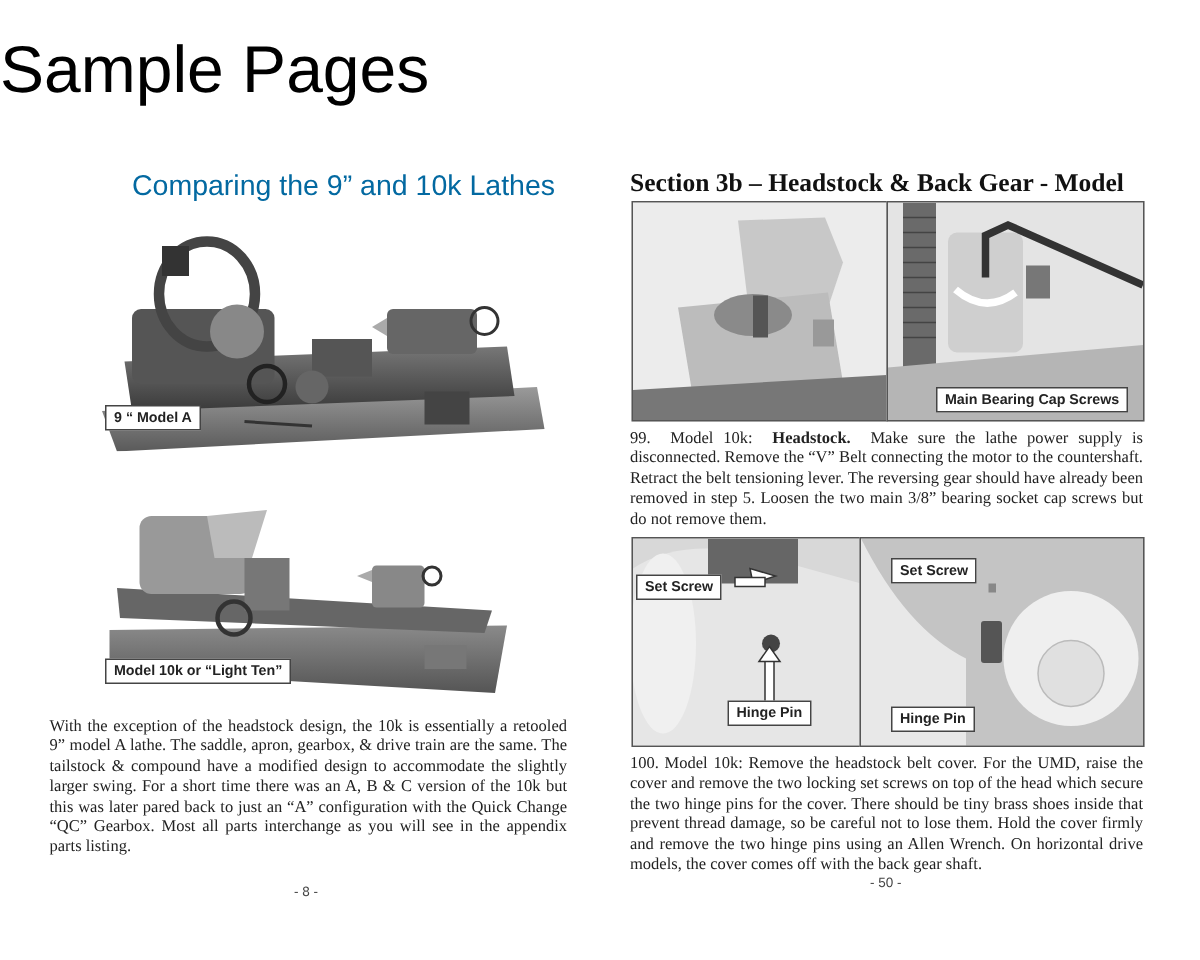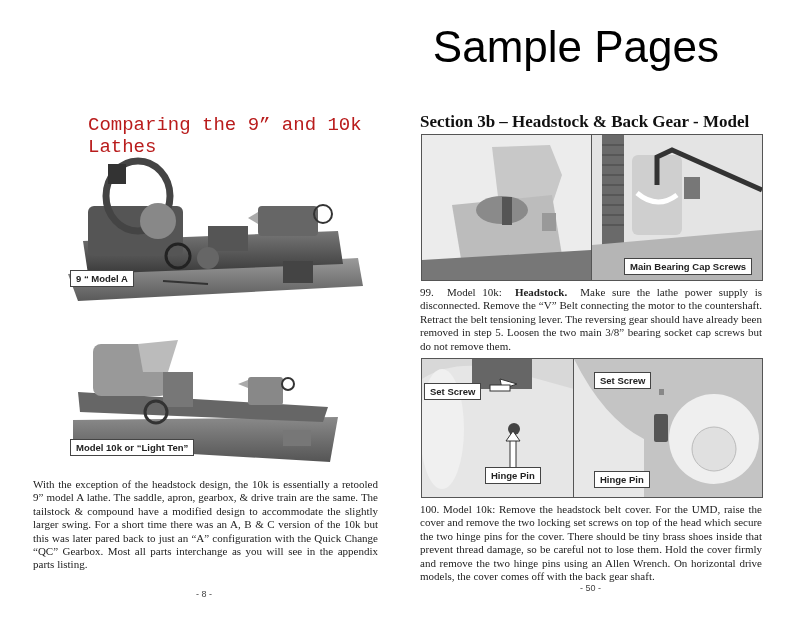--- a/index.html
+++ b/index.html
@@ -1,21 +1,21 @@
 <!DOCTYPE html>
 <html><head>
 <meta charset="utf-8">
 <style>
   html,body{margin:0;padding:0;background:#fff;}
   body{width:800px;height:640px;position:relative;overflow:hidden;font-family:"Liberation Serif",serif;color:#1a1a1a;}
-  .title{position:absolute;left:0;top:22px;width:719px;text-align:right;font-family:"Liberation Sans",sans-serif;font-size:44px;color:#000;letter-spacing:0px;}
+  .title{position:absolute;left:0;top:22px;width:719px;text-align:left;font-family:"Liberation Sans",sans-serif;font-size:44px;color:#000;letter-spacing:0px;}
   .page{position:absolute;}
   .left-page{left:30px;top:110px;width:355px;height:500px;}
   .right-page{left:418px;top:110px;width:348px;height:500px;}
-  .lp-heading{position:absolute;left:58px;top:4px;font-size:19px;font-family:Liberation Mono, monospace;color:#b91c1c;}
+  .lp-heading{position:absolute;left:58px;top:4px;font-size:19px;font-family:Liberation Sans, sans-serif;color:#0369a1;}
   .rp-heading{position:absolute;left:2px;top:2px;font-size:17px;font-weight:bold;font-family:"Liberation Serif",serif;color:#111;}
   .photo{position:absolute;overflow:hidden;}
   .label-box{position:absolute;background:#fff;border:1px solid #444;font-family:"Liberation Sans",sans-serif;font-weight:bold;font-size:9.5px;color:#222;padding:2px 5px;white-space:nowrap;}
   .body-text{position:absolute;font-size:11px;line-height:13.4px;text-align:justify;color:#222;}
   .page-num{position:absolute;font-family:"Liberation Sans",sans-serif;font-size:9px;color:#444;}
   .framed{border:1px solid #555;}
 </style>
 </head>
 <body>
 

